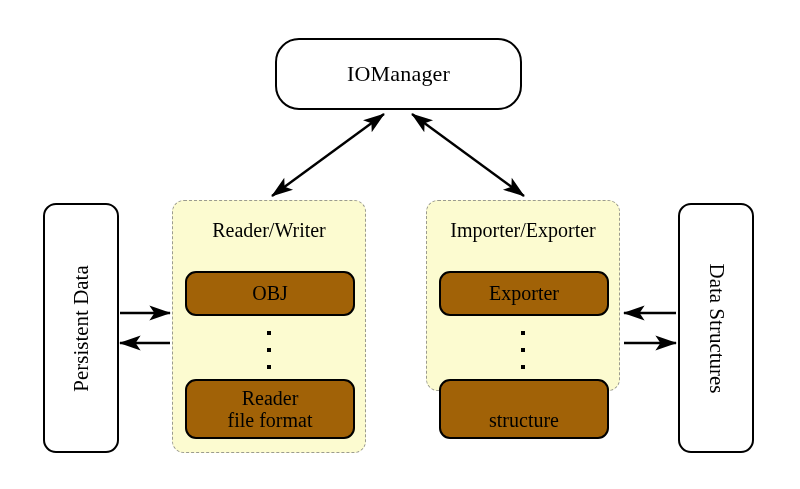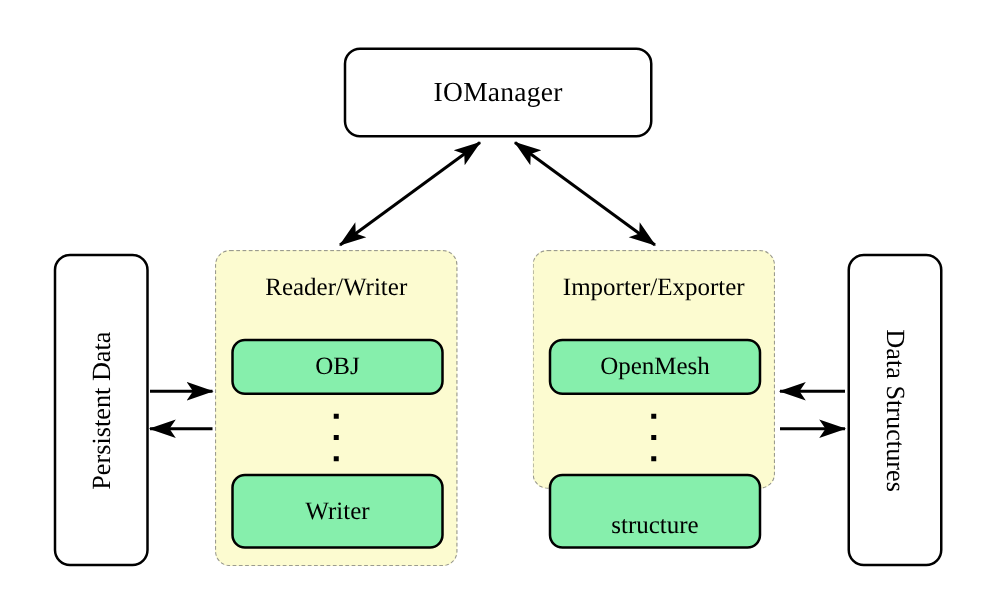--- a/index.html
+++ b/index.html
@@ -34,21 +34,21 @@
     text-align: center;
     color: #000000;
   }
   
   .manager-node {
     left: 275px;
     top: 38px;
     width: 247px;
     height: 72px;
     border: 2.6px solid #000000;
-    border-radius: 13px;
+    border-radius: 24px;
     background: #ffffff;
     font-size: 22px;
     letter-spacing: 0.2px;
   }
   
   .side-node {
     width: 76px;
     height: 250px;
     border: 2.6px solid #000000;
     border-radius: 13px;
@@ -96,21 +96,21 @@
     color: #000000;
     white-space: nowrap;
   }
   .inner-node {
     position: absolute;
     box-sizing: border-box;
     left: 12px;
     width: 170px;
     border: 2.6px solid #000000;
     border-radius: 11px;
-    background: #86efac;
+    background: #a16207;
     display: flex;
     align-items: center;
     justify-content: center;
     text-align: center;
     font-size: 20px;
     line-height: 1.12;
     color: #000000;
   }
   .inner-node.top-slot {
     top: 70px;
@@ -186,30 +186,31 @@
     </div>
 
     <div class="vdots">
       <i></i>
         <i></i>
         <i></i>
     </div>
 
     <div class="inner-node bottom-slot">
       <span>
-        <span>Writer</span><br>
+        <span>Reader</span><br>
+        <span>file format</span>
       </span>
     </div>
   </div>
 
   <div class="group-panel" id="panel-importer-exporter">
     <div class="panel-title">Importer/Exporter</div>
 
     <div class="inner-node top-slot">
-      <span>OpenMesh</span>
+      <span>Exporter</span>
     </div>
 
     <div class="vdots">
       <i></i>
         <i></i>
         <i></i>
     </div>
 
     <div class="inner-node bottom-slot">
       <span>

